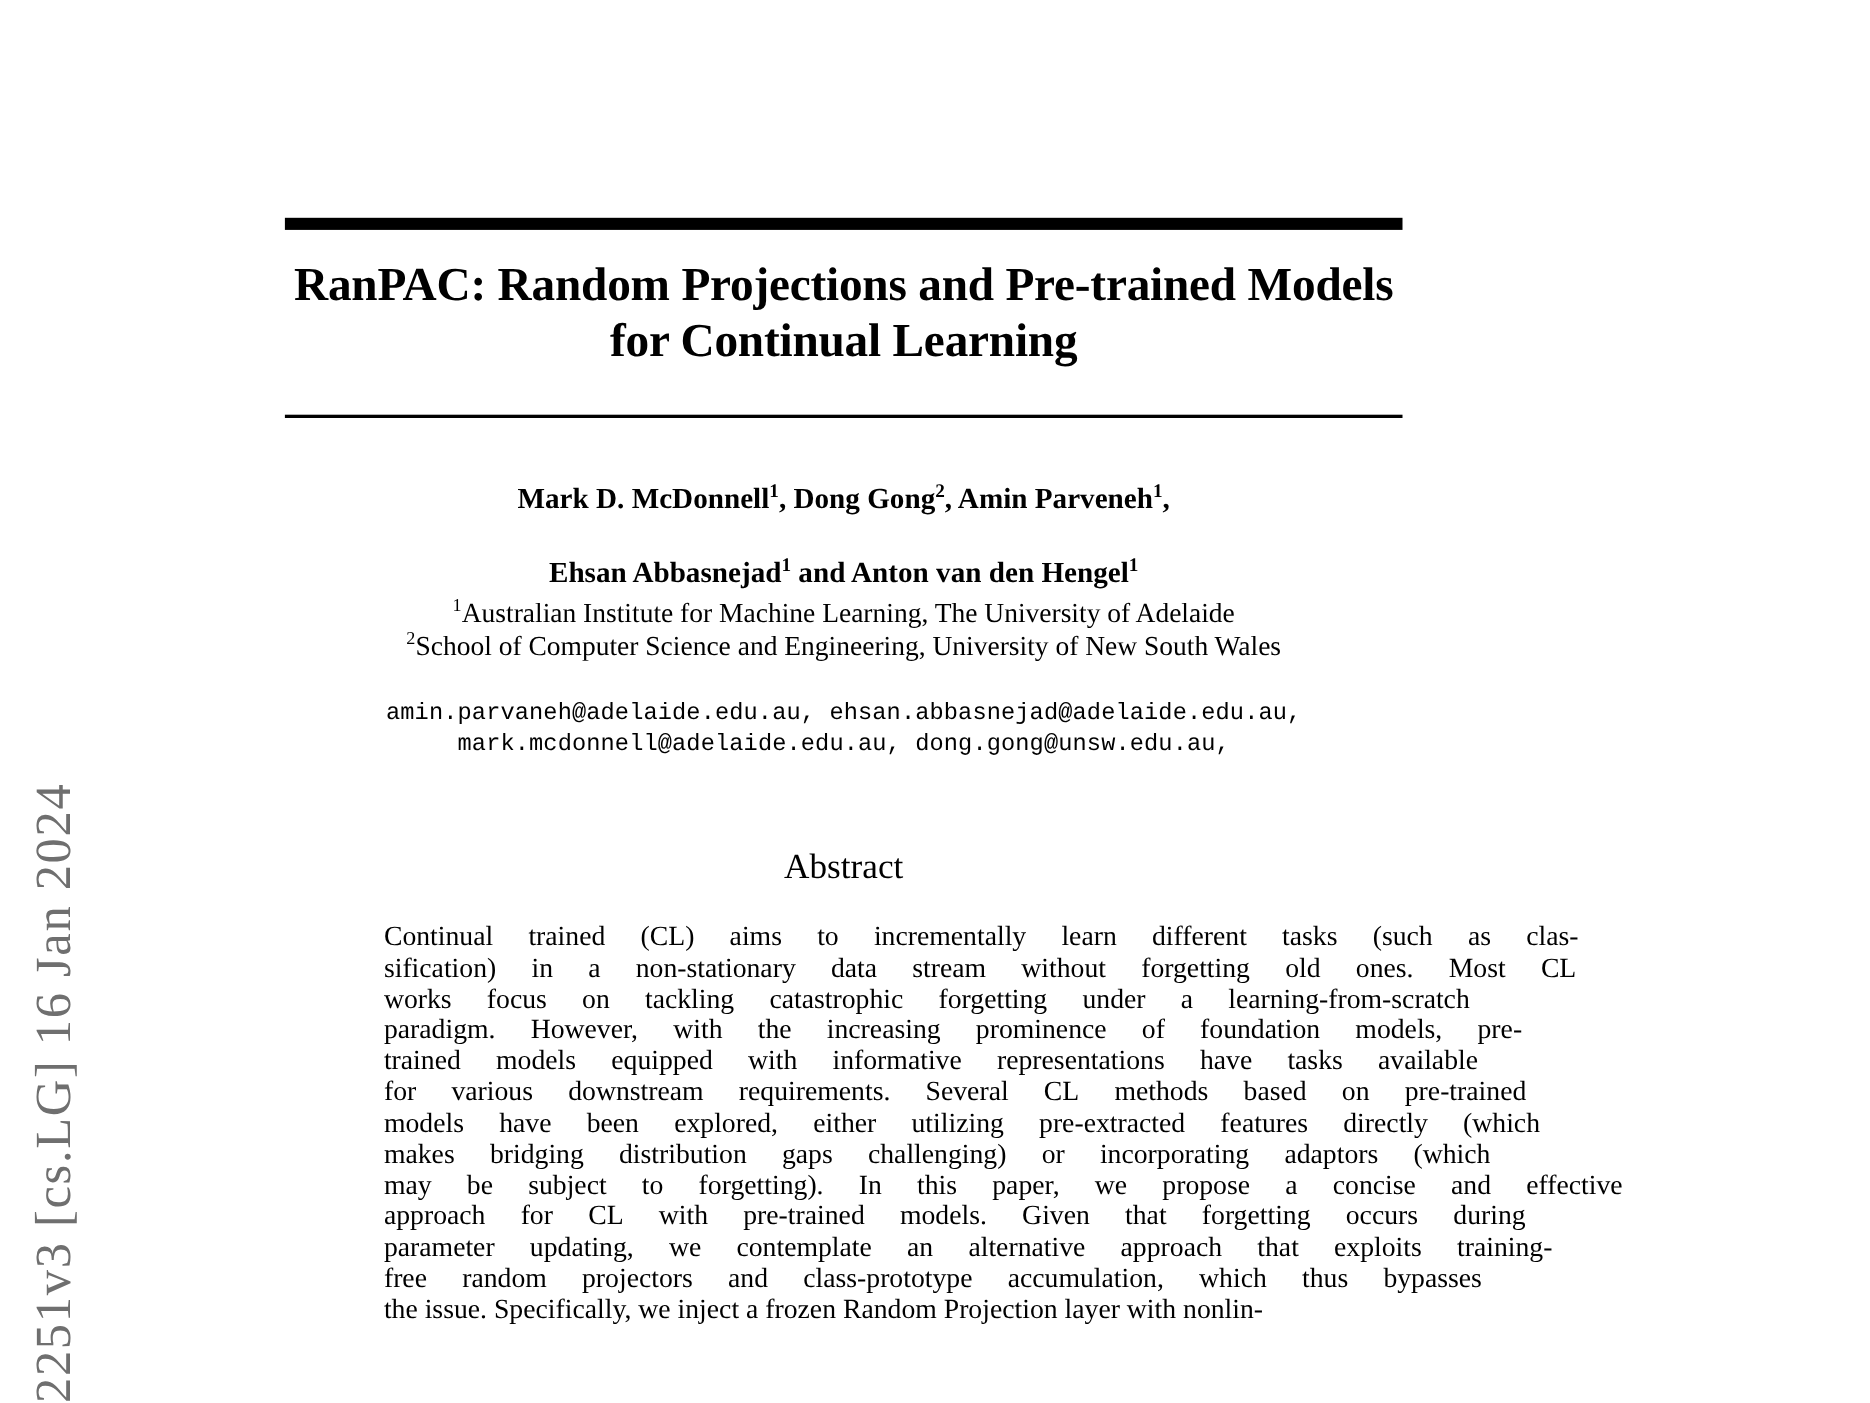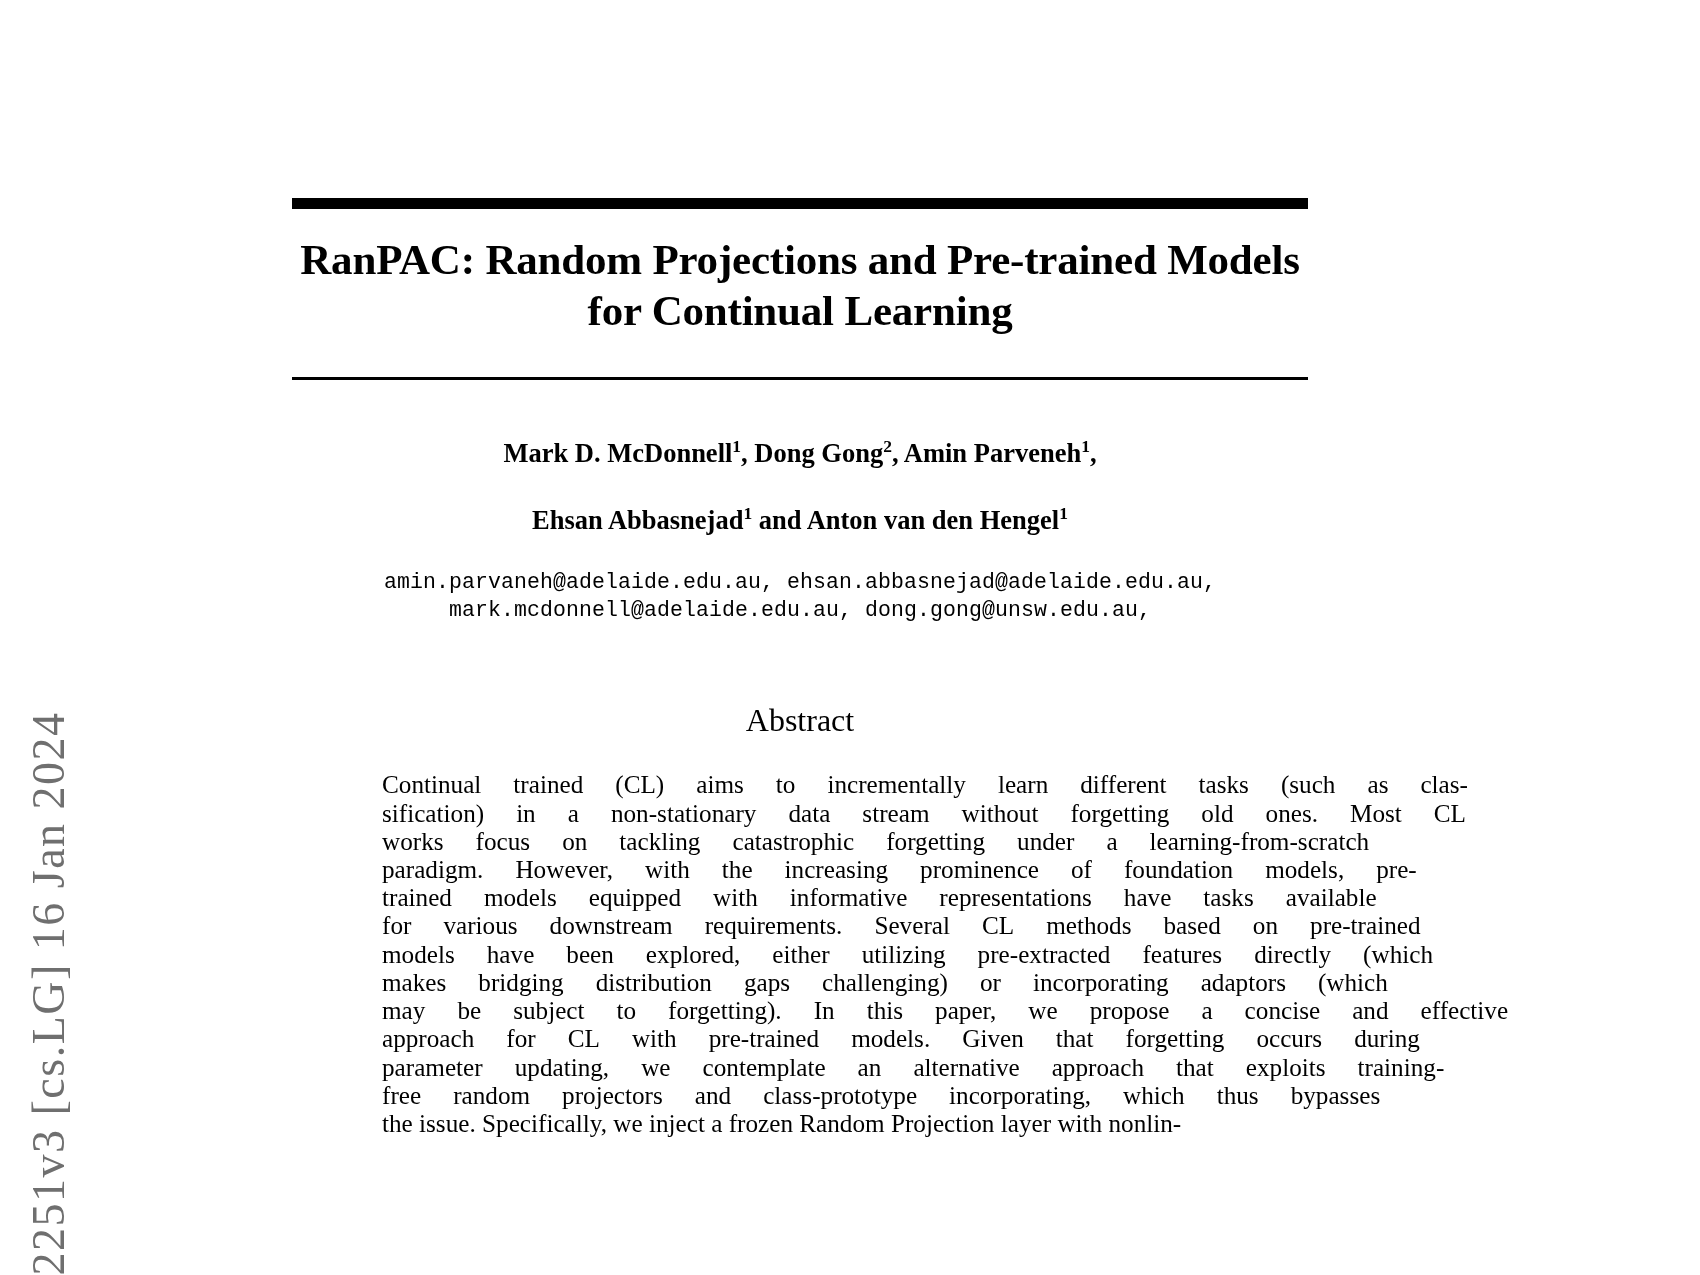--- a/index.html
+++ b/index.html
@@ -34,21 +34,21 @@
     font-size: 46px;
     letter-spacing: 1.5px;
     color: #6f6f6f;
     left: 22px;
     top: 1300px;
   }
 
   
   #page {
     position: absolute;
-    left: 292px;
+    left: 259px;
     top: 0;
     width: 1016px;
     height: 1118px;
   }
 
   .rule-thick {
     width: 100%;
     height: 11px;
     background: #000000;
     margin-top: 198px;
@@ -153,20 +153,24 @@
     <span>for Continual Learning</span>
   </h1>
 
   <div class="rule-thin"></div>
 
   <div id="author-block">
     <span class="author-line" id="author-line-1"><span>Mark D. McDonnell</span><sup>1</sup><span>, Dong Gong</span><sup>2</sup><span>, Amin Parveneh</span><sup>1</sup><span>,</span></span>
     <span class="author-line" id="author-line-2"><span>Ehsan Abbasnejad</span><sup>1</sup><span> and Anton van den Hengel</span><sup>1</sup></span>
   </div>
 
+  <div id="affiliation-block">
+      <span class="affil-line"><sup>1</sup><span>Australian Institute for Machine Learning, The University of Adelaide</span></span>
+      <span class="affil-line"><sup>2</sup><span>School of Computer Science and Engineering, University of New South Wales</span></span>
+    </div>
 
   <div id="email-block">
       <span class="email-line">amin.parvaneh@adelaide.edu.au, ehsan.abbasnejad@adelaide.edu.au,</span>
       <span class="email-line">mark.mcdonnell@adelaide.edu.au, dong.gong@unsw.edu.au,</span>
     </div>
 
   <h2 id="abstract-heading">Abstract</h2>
 
   <div id="abstract-body">
       <span class="abs-line justified">
@@ -306,21 +310,21 @@
         <span>that</span>
         <span>exploits</span>
         <span>training-</span>
       </span>
       <span class="abs-line justified">
         <span>free</span>
         <span>random</span>
         <span>projectors</span>
         <span>and</span>
         <span>class-prototype</span>
-        <span>incorporating,</span>
+        <span>accumulation,</span>
         <span>which</span>
         <span>thus</span>
         <span>bypasses</span>
       </span>
       <span class="abs-line">the issue. Specifically, we inject a frozen Random Projection layer with nonlin-</span>
     </div>
 
 </div>
 
 </body></html>

